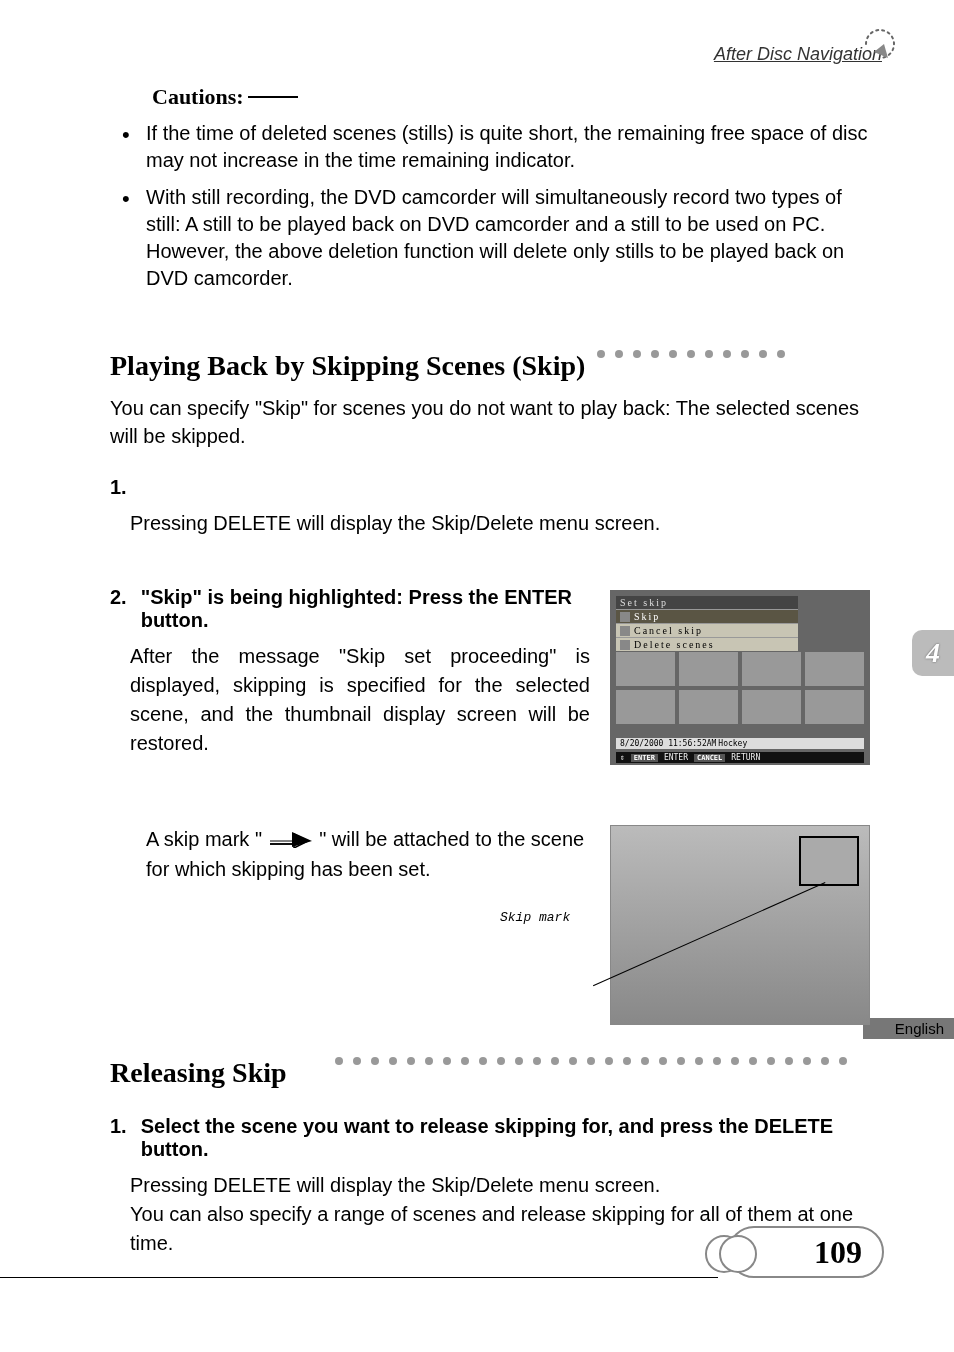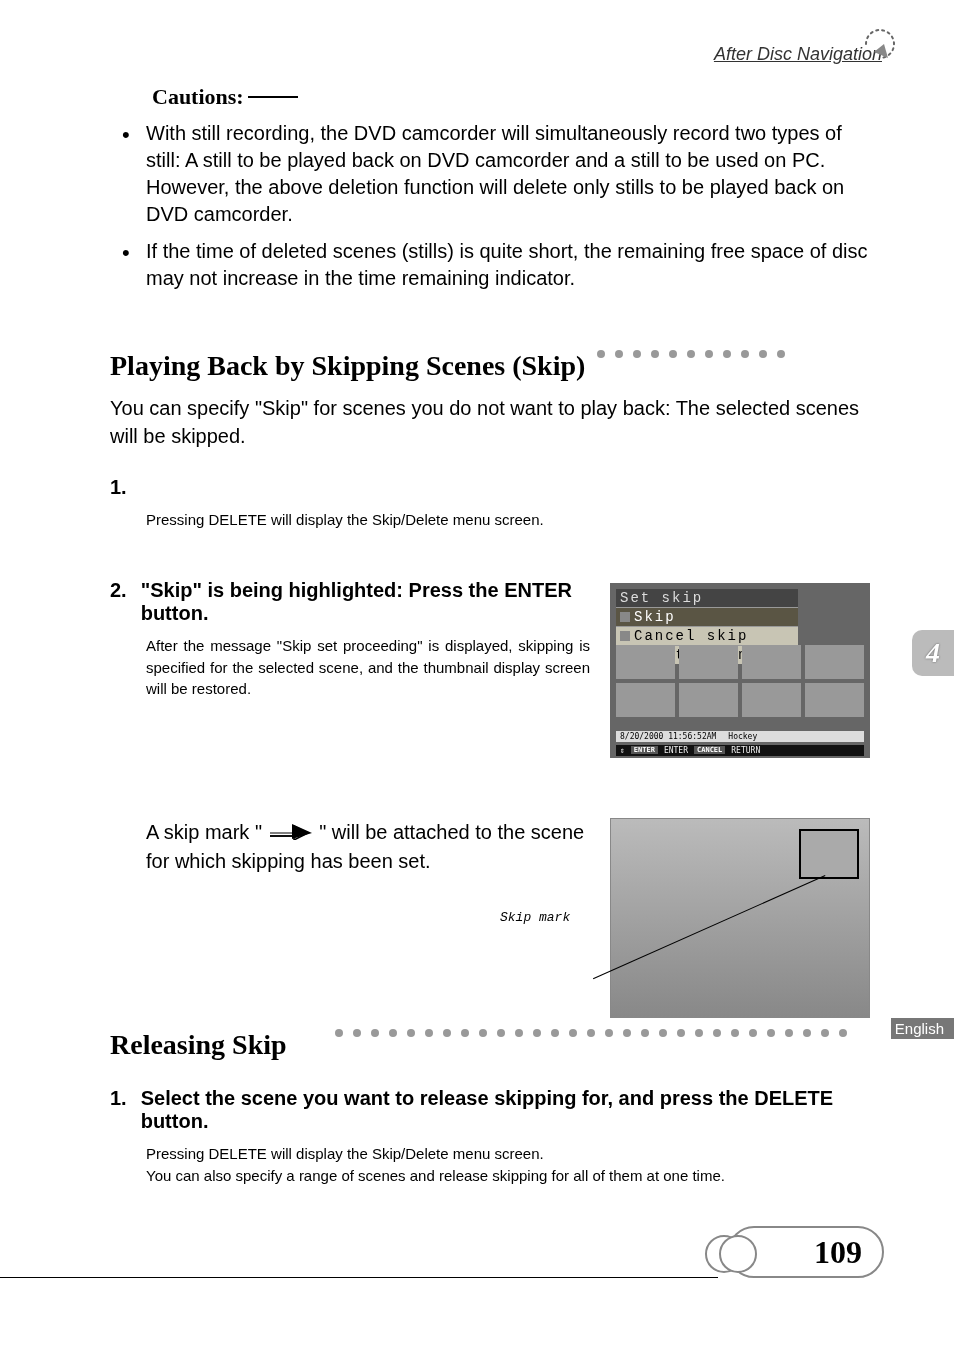--- a/index.html
+++ b/index.html
@@ -99,42 +99,42 @@
   }
   .step-h {
     font-weight: bold;
     font-size: 20px;
     display: flex;
     gap: 14px;
   }
   .step-h .num { flex-shrink: 0; }
   .step-body {
     margin-top: 10px;
-    margin-left: 36px;
-    font-size: 15px;
+    margin-left: 20px;
+    font-size: 20px;
     line-height: 1.45;
   }
   .step2-row { display: flex; gap: 20px; align-items: flex-start; }
   .step2-text { flex: 1; text-align: justify; }
   .step2-text .step-h { text-align: left; }
   .screenshot-box {
     width: 260px;
     height: 175px;
     background: #666;
     position: relative;
     flex-shrink: 0;
     margin-top: 4px;
   }
   .menu-panel {
     position: absolute;
     top: 6px; left: 6px;
     width: 182px;
     background: #c8c5b4;
-    font-family: Liberation Mono, monospace;
-    font-size: 14px;
+    font-family: Liberation Serif, serif;
+    font-size: 10px;
     letter-spacing: 2px;
     color: #000;
   }
   .menu-title { background: #444; color: #ddd; padding: 1px 4px; }
   .menu-item { padding: 1px 4px; border-top: 1px solid #999; display: flex; align-items: center; gap: 4px; }
   .menu-item.sel { background: #5a5544; color: #fff; align-items: center; }
   .thumb-grid {
     position: absolute;
     top: 62px; left: 6px; right: 6px;
     display: grid;
@@ -143,21 +143,21 @@
   }
   .thumb { height: 34px; background: #999; }
   .status-bar {
     position: absolute;
     bottom: 16px; left: 6px; right: 6px;
     background: #ddd;
     font-size: 8px;
     font-family: monospace;
     padding: 1px 4px;
     display: flex;
-    gap: 12px;
+    gap: 2px;
   }
   .cmd-bar {
     position: absolute;
     bottom: 2px; left: 6px; right: 6px;
     background: #111;
     color: #eee;
     font-size: 8px;
     font-family: monospace;
     padding: 1px 4px;
     display: flex;
@@ -219,23 +219,23 @@
     font-size: 28px;
     font-style: italic;
     color: #fff;
     text-shadow: 0 0 2px #555;
   }
   .lang-tab {
     position: absolute;
     right: 0;
     top: 1018px;
     background: #777;
-    color: #ffffff;
+    color: #000000;
     font-size: 15px;
-    padding: 2px 10px 2px 4px;
+    padding: 2px 10px 2px 32px;
   }
   .footer {
     position: absolute;
     bottom: 74px;
     left: 0;
     right: 70px;
     display: flex;
     align-items: flex-end;
     justify-content: flex-end;
     gap: 10px;
@@ -287,22 +287,22 @@
 </div>
 <div class="lang-tab">English</div>
 
 <div class="content">
 
   <div class="cautions-h">
     <span>Cautions:</span>
     <span class="rule"></span>
   </div>
   <ul class="bullet-list">
+    <li>If the time of deleted scenes (stills) is quite short, the remaining free space of disc may not increase in the time remaining indicator.</li>
     <li>With still recording, the DVD camcorder will simultaneously record two types of still: A still to be played back on DVD camcorder and a still to be used on PC. However, the above deletion function will delete only stills to be played back on DVD camcorder.</li>
-    <li>If the time of deleted scenes (stills) is quite short, the remaining free space of disc may not increase in the time remaining indicator.</li>
   </ul>
 
   <div class="section-h">
     <span>Playing Back by Skipping Scenes (Skip)</span>
     <span class="dots">
       <span class="dot"></span>
         <span class="dot"></span>
         <span class="dot"></span>
         <span class="dot"></span>
         <span class="dot"></span>
@@ -385,21 +385,21 @@
         </svg>
       </span>
       <span>" will be attached to the scene for which skipping has been set.</span>
     </div>
     <div class="photo-box">
       <div class="inset"></div>
       <div class="pointer-line"></div>
     </div>
   </div>
 
-  <div class="section-h" style="margin-top:11px;gap:36px;">
+  <div class="section-h" style="margin-top:32px;gap:36px;">
     <span>Releasing Skip</span>
     <span class="dots">
       <span class="dot"></span>
         <span class="dot"></span>
         <span class="dot"></span>
         <span class="dot"></span>
         <span class="dot"></span>
       <span class="dot"></span>
         <span class="dot"></span>
         <span class="dot"></span>

